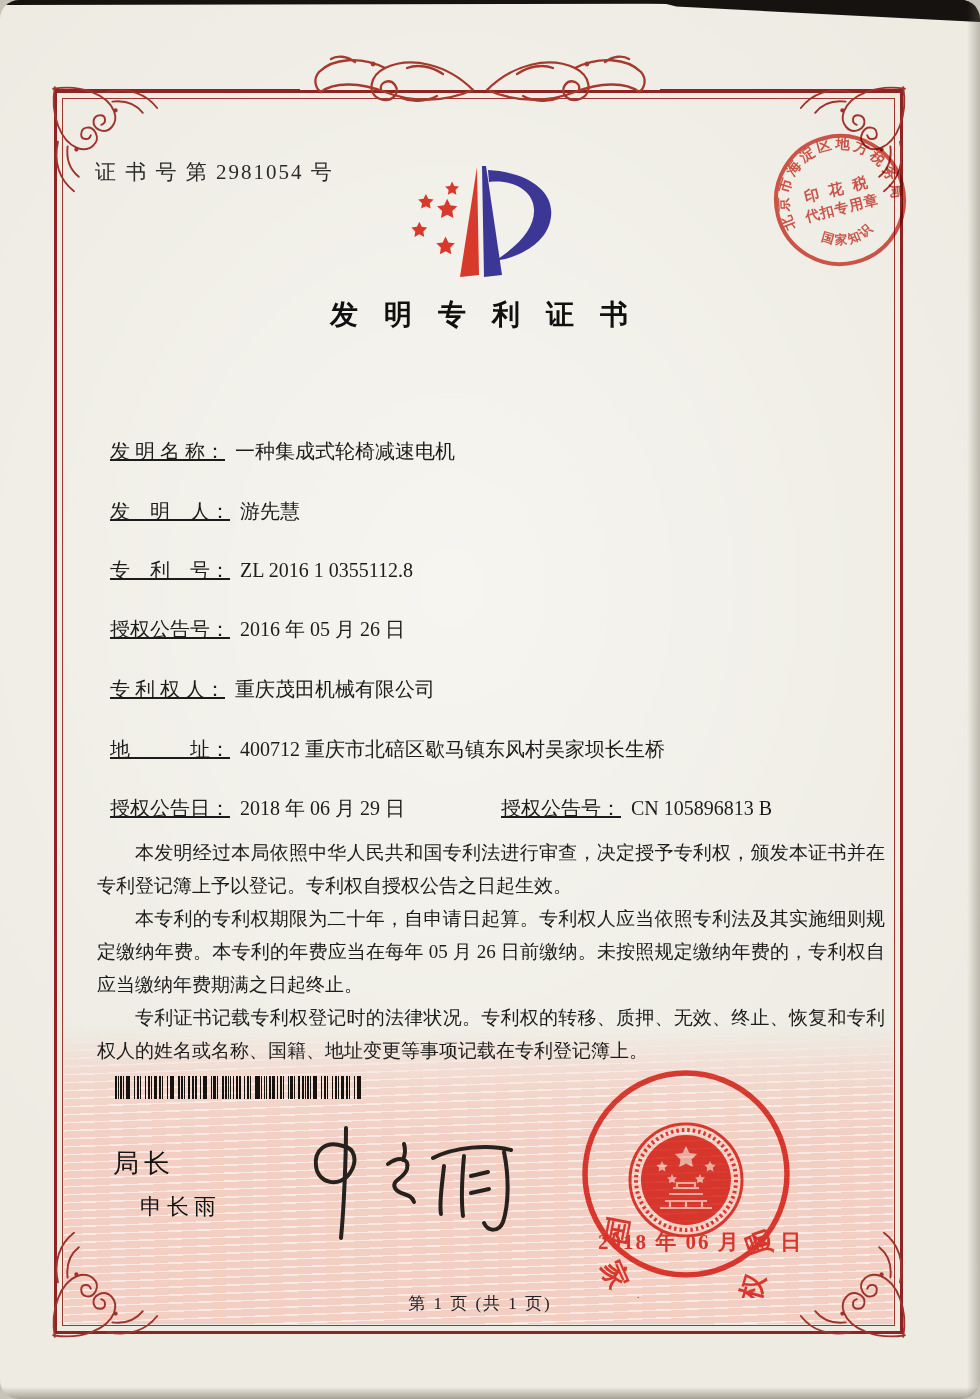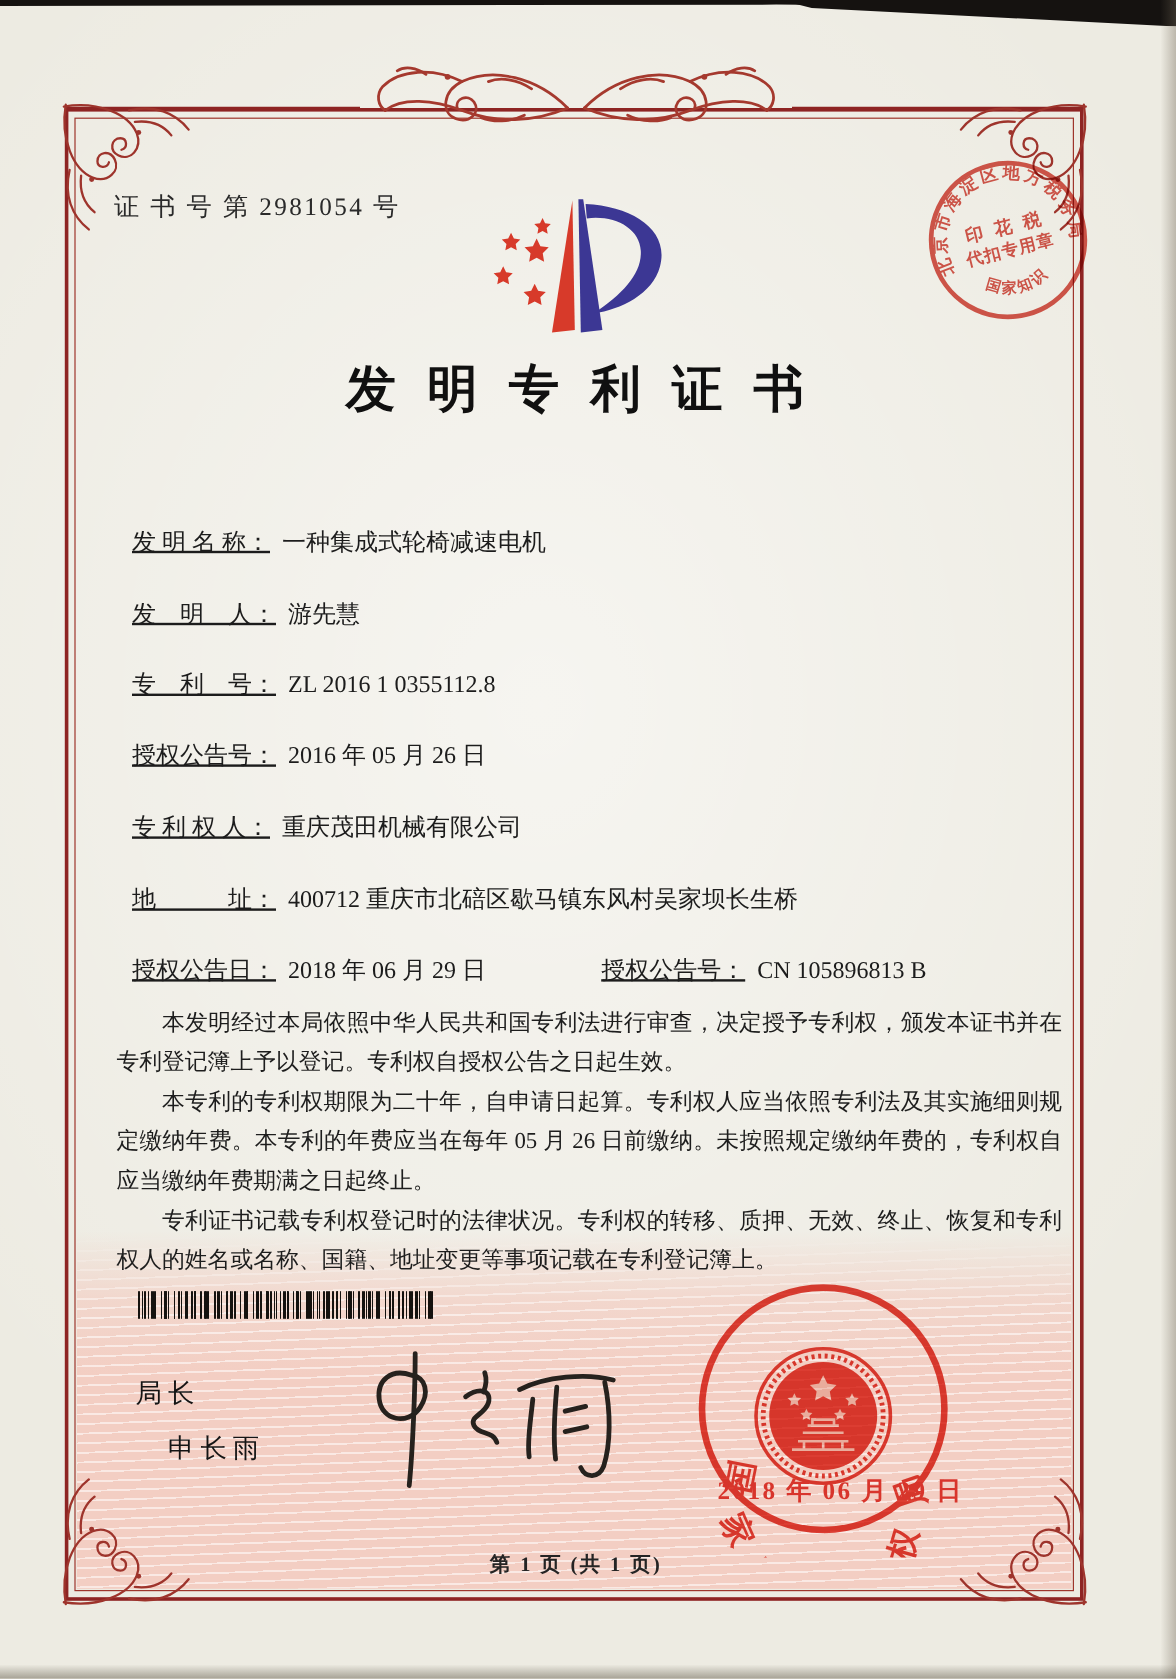--- a/index.html
+++ b/index.html
@@ -3,20 +3,21 @@
 <meta charset="utf-8">
 <style>
   html,body{margin:0;padding:0;background:#c8c4ba;}
   .page{
     position:relative;width:980px;height:1399px;overflow:hidden;
     background:
       radial-gradient(ellipse 900px 1100px at 46% 42%, rgba(255,255,255,.5), rgba(255,255,255,0) 70%),
       #edebe2;
     font-family:"Liberation Serif","DejaVu Serif",serif;
     color:#1f1f1f;
+    border-radius:19px;
   }
   .abs{position:absolute;}
   
   .edge-top{left:0;top:0;width:980px;height:7px;background:#151210;
     clip-path:polygon(0 0,100% 0,100% 100%,66% 55%,0 70%);}
   .edge-tr{right:0;top:0;width:330px;height:22px;background:#151210;
     clip-path:polygon(0 0,100% 0,100% 100%,8% 30%);}
   .edge-right{right:0;top:0;width:13px;height:1399px;
     background:linear-gradient(to right,rgba(255,255,255,0),rgba(110,100,84,.38));}
   .edge-bottom{left:0;bottom:0;width:980px;height:12px;
@@ -26,40 +27,40 @@
   .frame-inner{left:62px;top:98px;width:833px;height:1228px;border:1px solid #9e352c;box-sizing:border-box;}
   
   .pinkzone{left:64px;top:1026px;width:829px;height:298px;
     background:linear-gradient(to bottom,rgba(243,206,195,0) 0,rgba(243,206,195,.72) 58px,#f3cec3 120px);}
   .pinkzone::after{content:"";position:absolute;inset:0;
     background:repeating-linear-gradient(178deg,rgba(255,255,255,.55) 0 1.5px,rgba(255,255,255,0) 1.5px 8px);
     -webkit-mask-image:linear-gradient(to bottom,transparent,black 70px);
     mask-image:linear-gradient(to bottom,transparent,black 70px);}
   
   .certno{left:95px;top:158px;font-size:21px;letter-spacing:2px;color:#2a2a2a;}
-  .title{left:55px;top:296px;width:848px;text-align:center;font-size:42px;font-weight:bold;
+  .title{left:55px;top:296px;width:848px;text-align:center;font-size:28px;font-weight:bold;
     letter-spacing:26px;text-indent:26px;color:#101010;}
   .row{left:110px;font-size:20px;color:#1c1c1c;white-space:nowrap;}
   .row .lab{display:inline-block;text-decoration:underline;}
   .row .val{margin-left:10px;}
   .r0{top:438px}.r1{top:498px}.r2{top:557px}.r3{top:616px}.r4{top:676px}.r5{top:736px}
   .r6{top:795px}
   .col2{position:absolute;left:375px;top:0;white-space:nowrap;margin-left:16px;}
   .bodytext{left:97px;top:836px;width:788px;font-size:19px;line-height:33px;
     text-align:justify;color:#1d1d1d;}
   .bodytext p{margin:0;text-indent:2em;}
   
   .barcode{left:115px;top:1076px;width:246px;height:23px;
     background:
       repeating-linear-gradient(90deg,#15120f 0 2px,transparent 2px 3px,#15120f 3px 4px,transparent 4px 8px,#15120f 8px 9px,transparent 9px 11px),
       repeating-linear-gradient(90deg,transparent 0 5px,#15120f 5px 7px,transparent 7px 13px,#15120f 13px 14px,transparent 14px 17px);}
-  .director{left:113px;top:1146px;font-size:22px;letter-spacing:5px;color:#141414;}
+  .director{left:113px;top:1146px;font-size:26px;letter-spacing:5px;color:#141414;}
   .director-name{left:113px;top:1192px;font-size:22px;letter-spacing:5px;color:#141414;margin-left:27px;}
   .footer{left:330px;top:1292px;width:300px;text-align:center;font-size:17px;
-    letter-spacing:2px;color:#242424;font-weight:bold;}
+    letter-spacing:2px;color:#242424;}
   .sealdate{left:598px;top:1228px;font-size:21px;letter-spacing:2px;color:#d8352c;
     font-weight:bold;white-space:nowrap;}
   
   .logo-svg{left:398px;top:148px;width:186px;height:142px;}
   .taxstamp{left:750px;top:110px;width:180px;height:180px;transform:rotate(-14deg);
     opacity:.9;mix-blend-mode:multiply;}
   .bigseal{left:570px;top:1060px;width:232px;height:238px;opacity:.95;mix-blend-mode:multiply;}
   .signature{left:258px;top:1116px;width:264px;height:136px;}
   .ornaments{left:0;top:0;width:980px;height:1399px;pointer-events:none;}
 </style>

